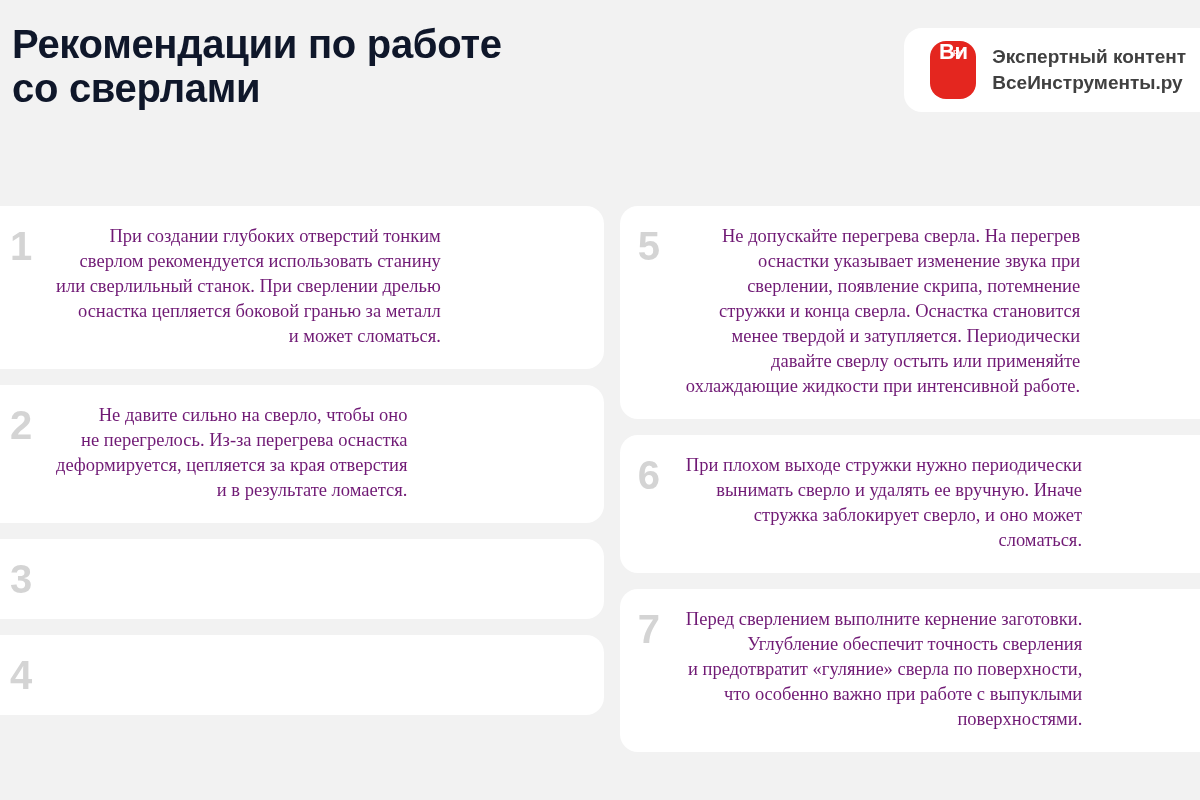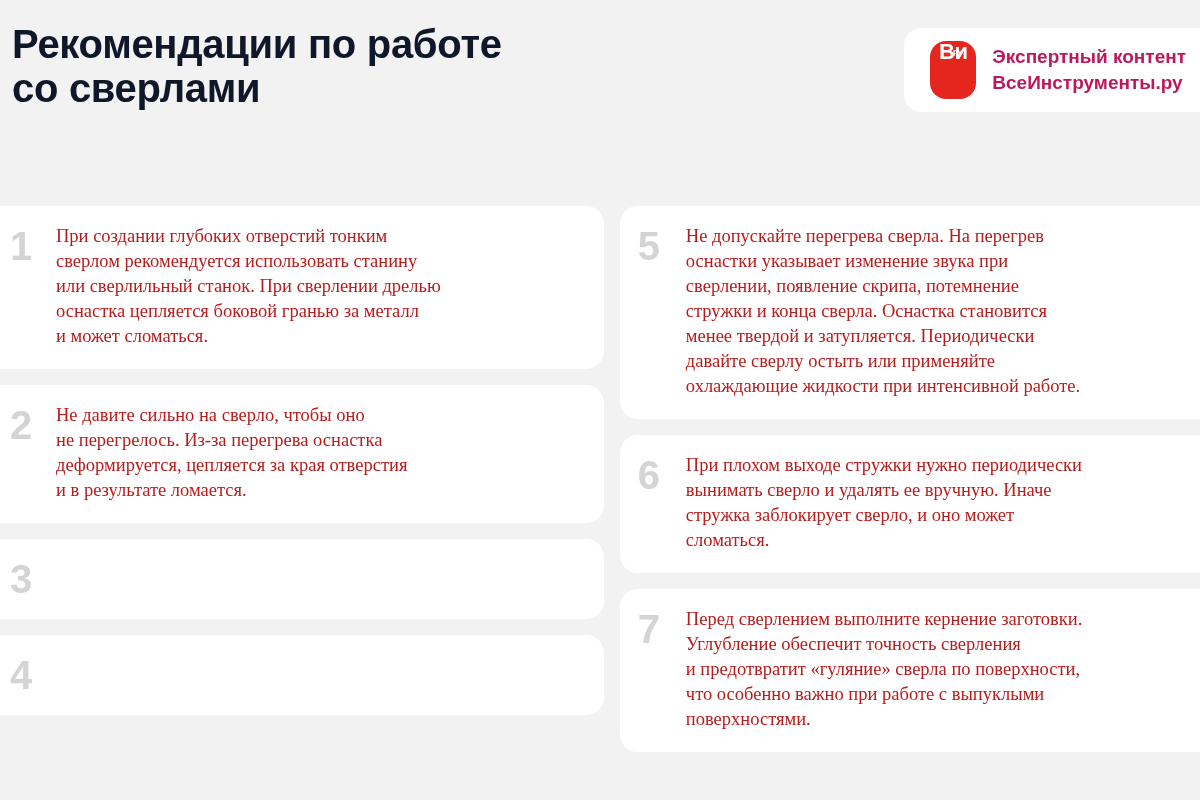--- a/index.html
+++ b/index.html
@@ -80,21 +80,21 @@
   }
   .brand-lines {
     display: flex;
     flex-direction: column;
     justify-content: center;
     gap: 2px;
   }
   .brand-lines div {
     font-size: 19px;
     font-weight: bold;
-    color: #be185d;
+    color: #404040;
     line-height: 24px;
     white-space: nowrap;
   }
 
   
   .columns {
     position: absolute;
     left: 0;
     top: 206px;
     width: 1200px;
@@ -142,22 +142,23 @@
     padding-top: 2px;
     font-family: "Liberation Sans", sans-serif;
   }
   .col-right .card-num {
     width: 48px;
   }
   .card-text {
     font-family: "Liberation Serif", serif;
     font-size: 18.5px;
     line-height: 25px;
-    color: #b91c1c;
+    color: #701a75;
     white-space: pre-line;
+    text-align: right;
   }
 </style>
 </head>
 <body>
 
 <div class="page">
 
   <div class="header">
     <div class="header-title">Рекомендации по работе
 со сверлами</div>

